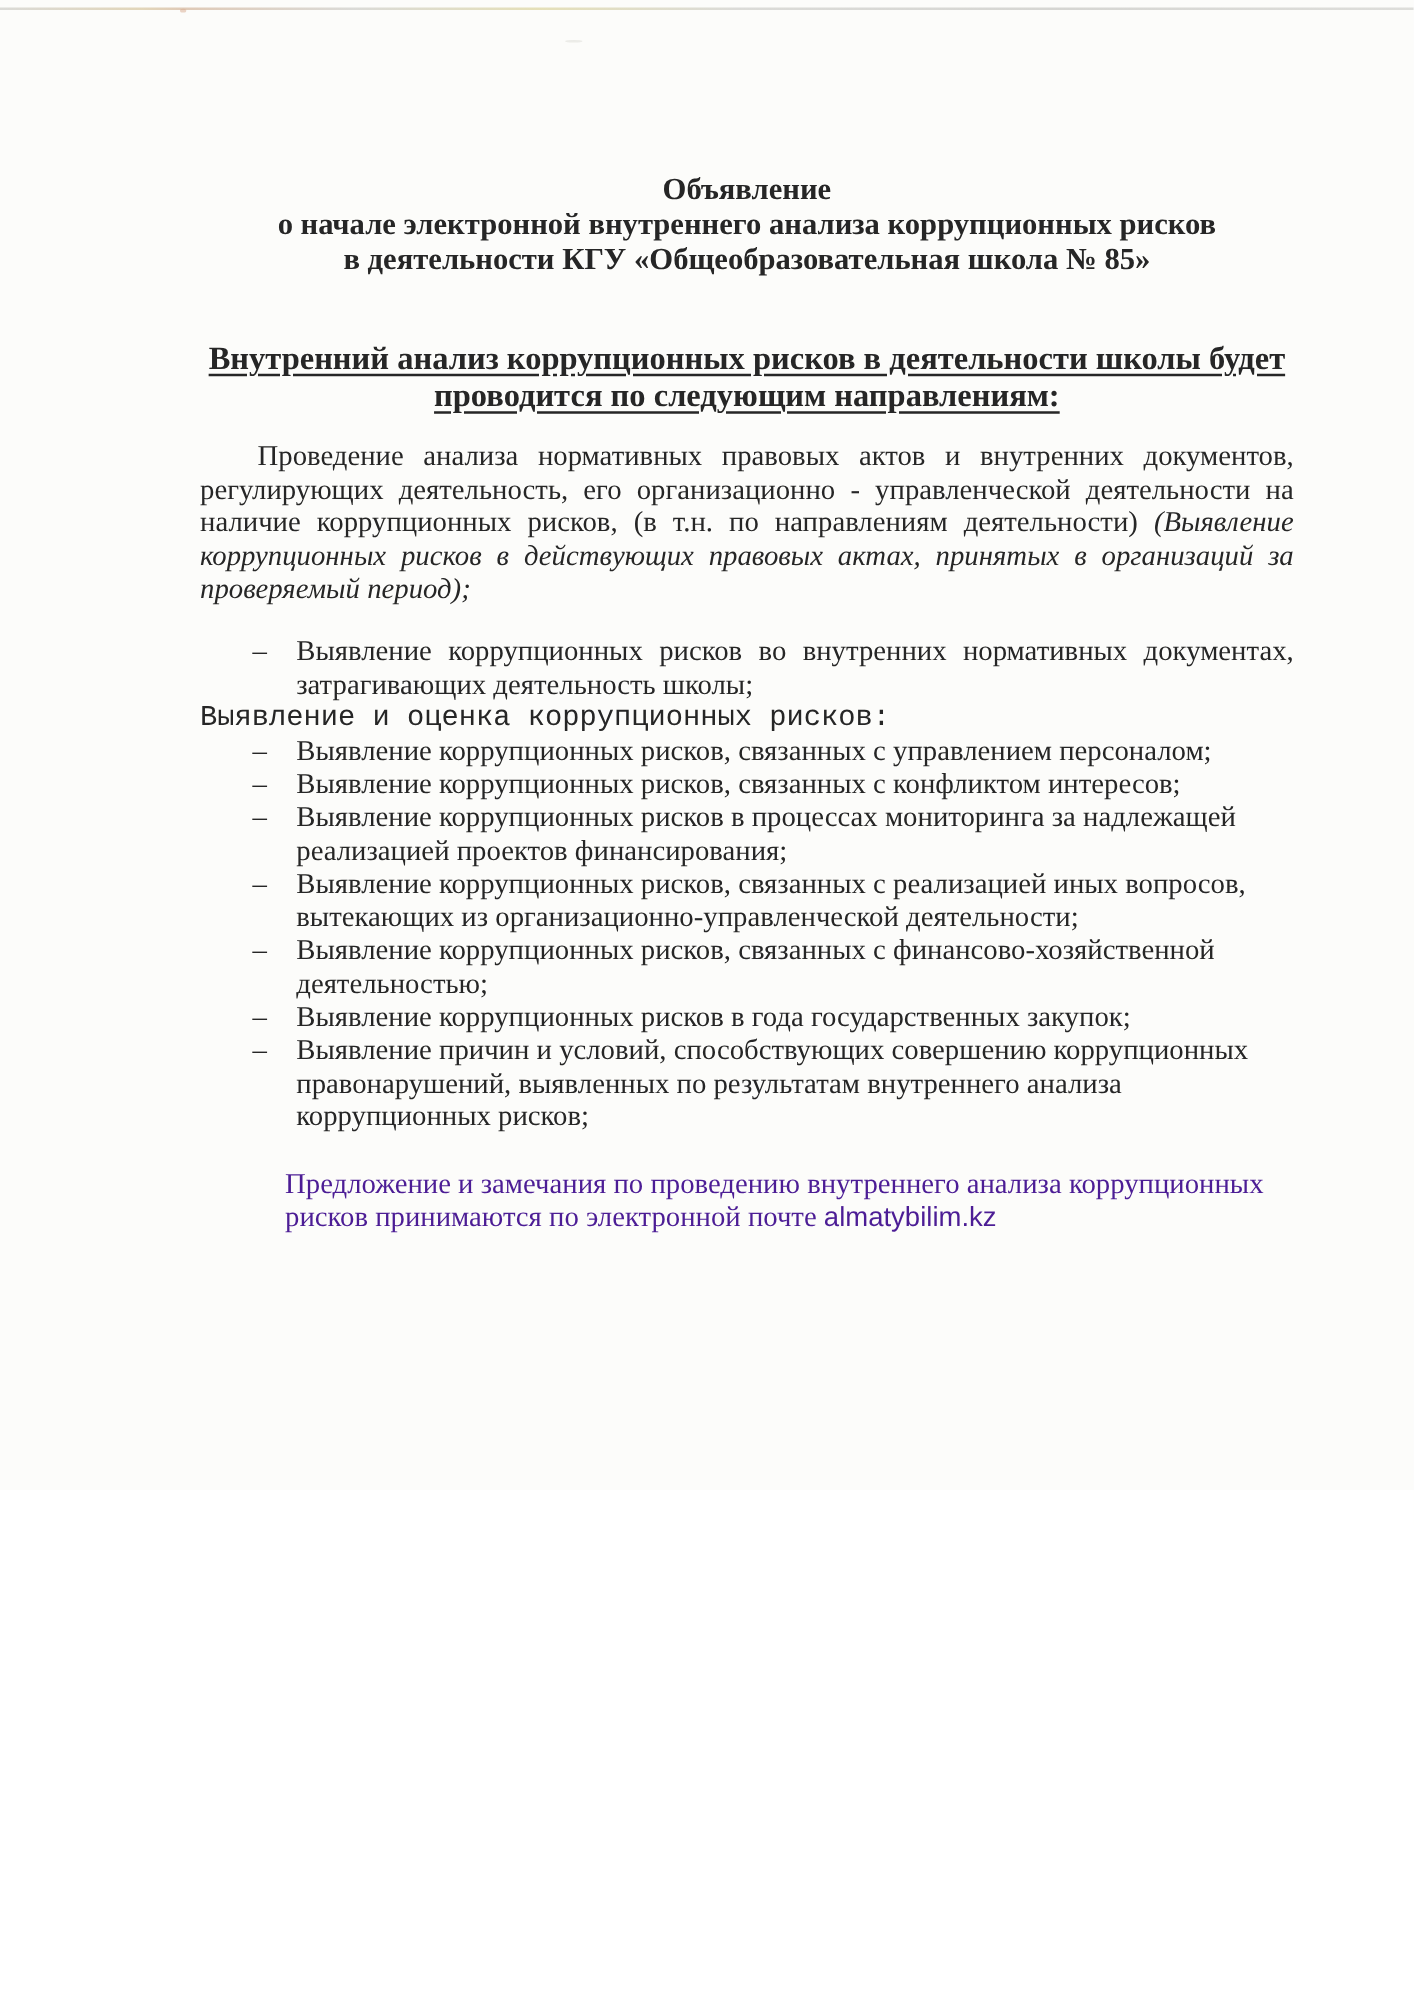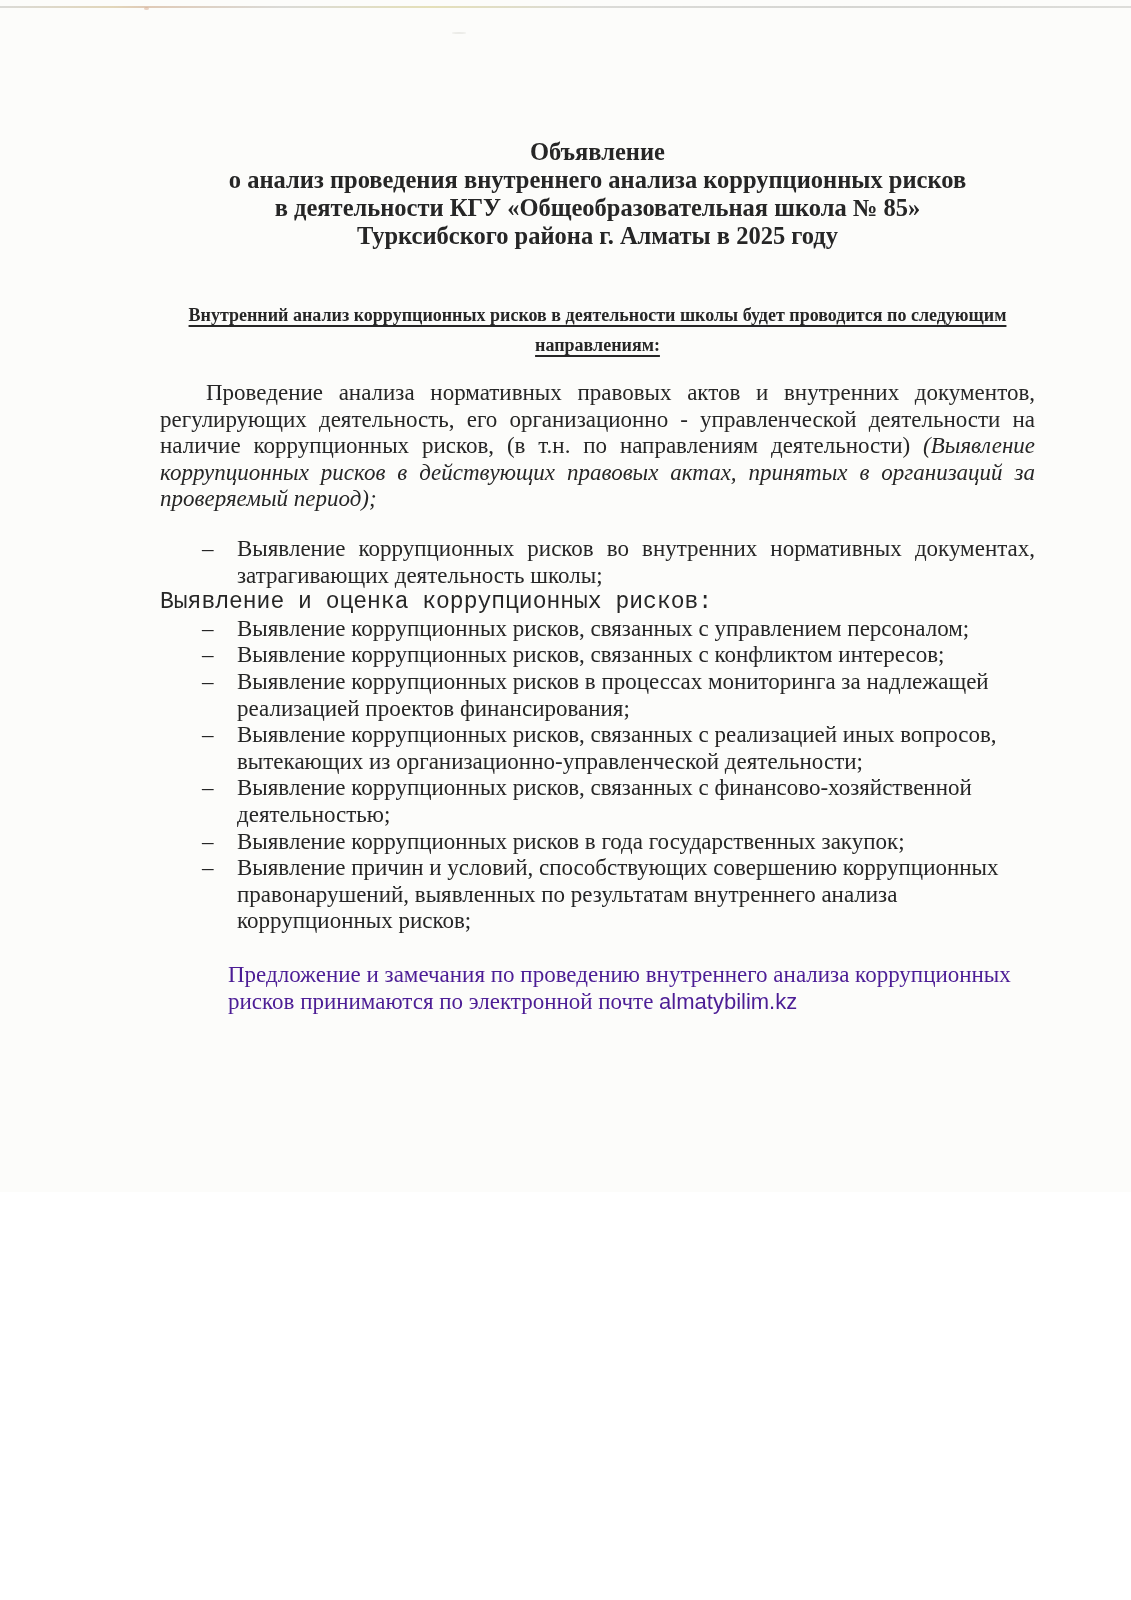--- a/index.html
+++ b/index.html
@@ -45,21 +45,21 @@
   }
   .intro-paragraph {
     margin-top: 76px;
     text-align: justify;
     text-indent: 46px;
   }
   .section-heading {
     margin-top: 50px;
     text-align: center;
     font-weight: bold;
-    font-size: 18px;
+    font-size: 26px;
     line-height: 30px;
     text-decoration: underline;
     text-decoration-thickness: 2px;
     text-underline-offset: 4px;
   }
   .analysis-paragraph {
     margin-top: 20px;
     text-align: justify;
     text-indent: 46px;
     line-height: 26.6px;
@@ -102,23 +102,22 @@
 <div class="page">
 
   <div class="scan-top-line"></div>
   <div class="speck" style="left:144px;top:7px;width:5px;height:3px;background:#d8a98e;"></div>
   <div class="speck" style="left:452px;top:32px;width:14px;height:2px;background:#dcdcd6;"></div>
   <div class="speck" style="left:86px;top:1533px;width:6px;height:3px;background:#e3e3dd;"></div>
   <div class="speck" style="left:152px;top:1568px;width:5px;height:3px;background:#e0e4ea;"></div>
 
   <div class="doc-title">
     <div>Объявление</div>
-    <div>о анализ проведения внутреннего анализа коррупционных рисков</div>
+    <div>о начале электронной внутреннего анализа коррупционных рисков</div>
     <div>в деятельности КГУ «Общеобразовательная школа № 85»</div>
-    <div>Турксибского района г. Алматы в 2025 году</div>
   </div>
 
   <div class="body-text">
 
 
     <div class="section-heading">Внутренний анализ коррупционных рисков в деятельности школы будет проводится по следующим направлениям:</div>
 
     <p class="analysis-paragraph"><span>Проведение анализа нормативных правовых актов и внутренних документов, регулирующих деятельность, его организационно - управленческой деятельности на наличие коррупционных рисков, (в т.н. по направлениям деятельности) </span><span class="italic-part">(Выявление коррупционных рисков в действующих правовых актах, принятых в организаций за проверяемый период);</span></p>
 
     <div class="bullet-row justified">

